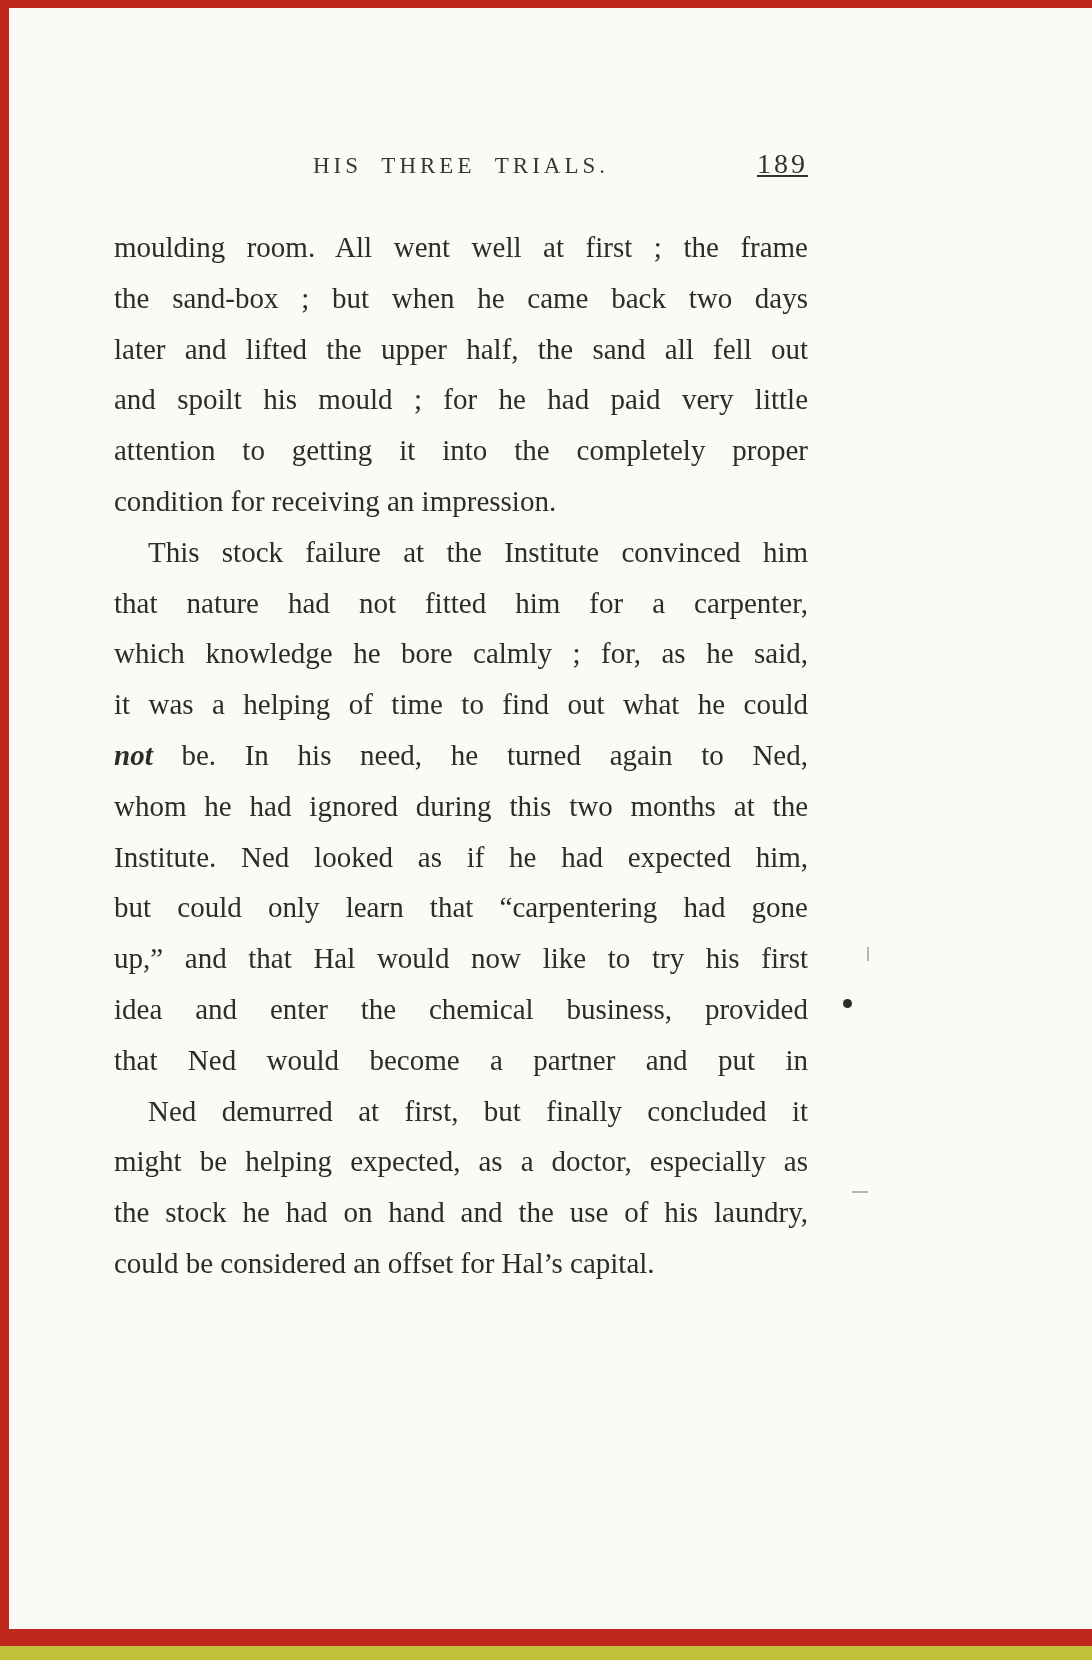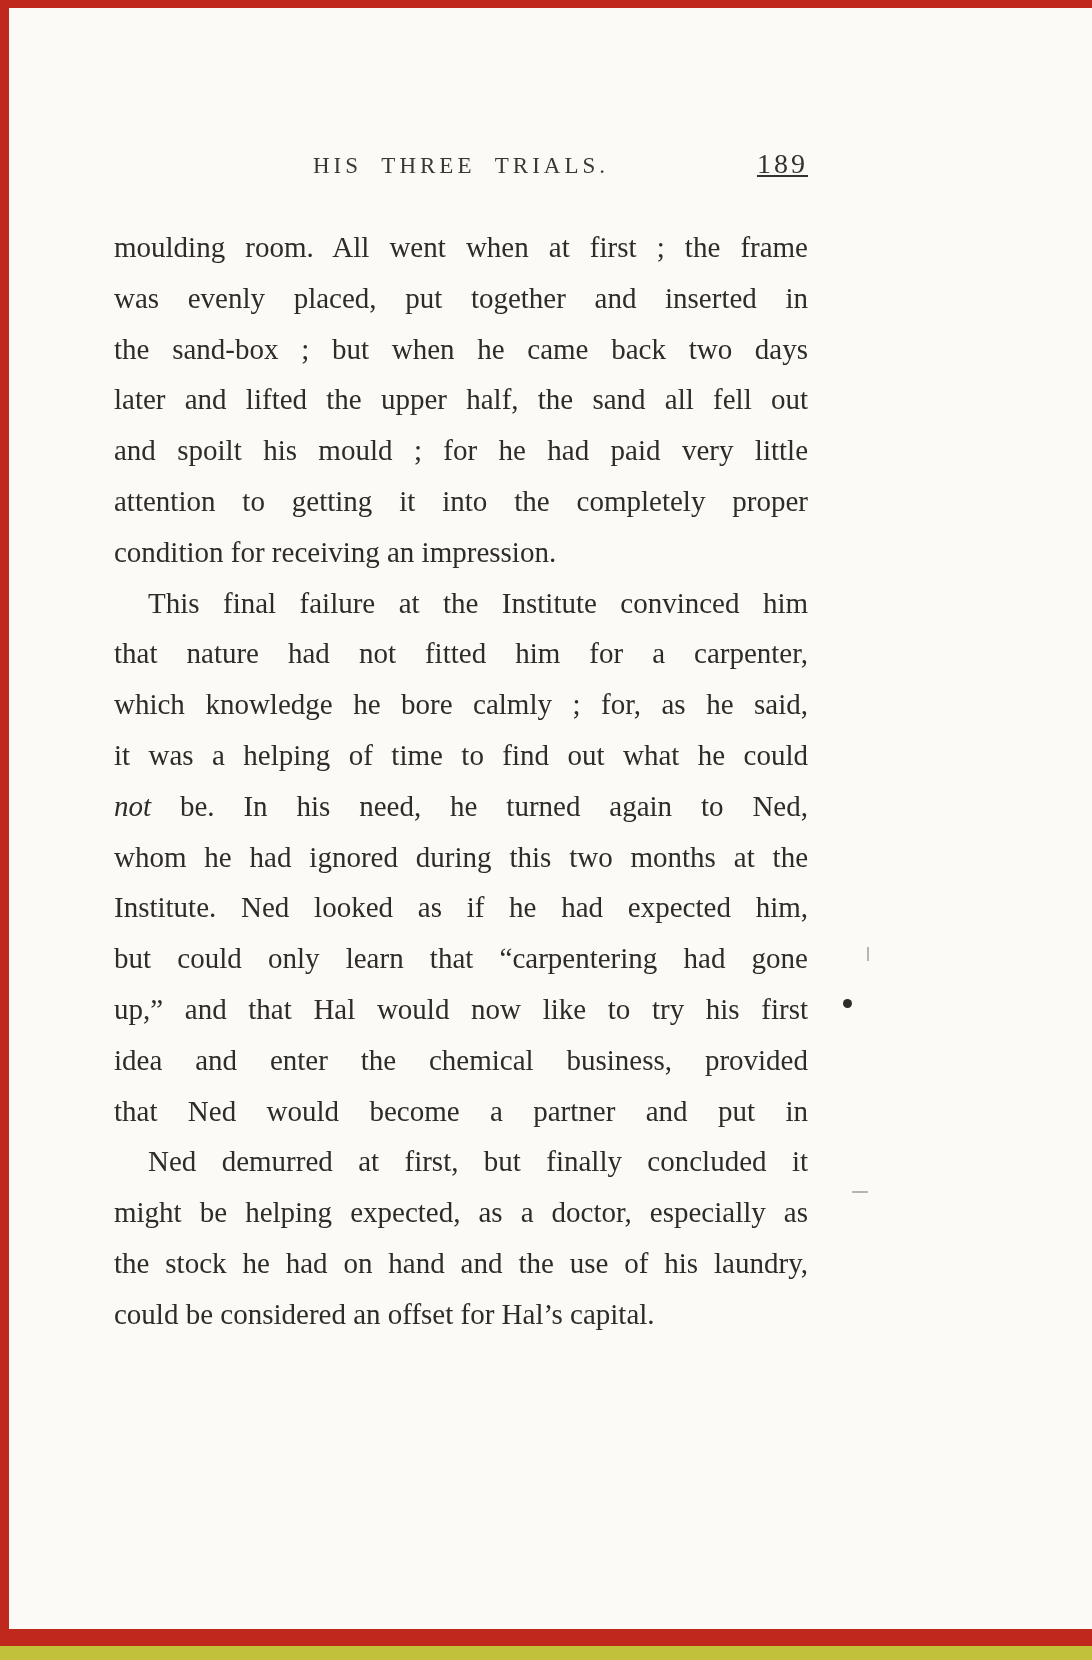--- a/index.html
+++ b/index.html
@@ -54,21 +54,21 @@
     margin-top: 42px;
     font-size: 29px;
     line-height: 50.8px;
   }
   .line {
     text-align: justify;
     text-align-last: justify;
   }
   .line.last { text-align-last: left; }
   .line.first-indent { text-indent: 34px; }
-  .em { font-style: italic; }
+  .em { font-style: italic; font-weight: bold; }
 
   
   .ink-dot {
     position: absolute;
     left: 843px; top: 999px;
     width: 9px; height: 9px;
     border-radius: 50%;
     background: #2e2c28;
   }
   .speck-v {
@@ -95,30 +95,29 @@
   <div class="edge-bottom-yellow"></div>
 
   <div class="text-block">
     <div class="page-header">
       <span></span>
       <span class="running-title">HIS THREE TRIALS.</span>
       <span class="page-number">189</span>
     </div>
     <div class="body-text">
         <div>
-          <div class="line"><span>moulding room.  All went when at first ;  the frame</span></div>
-          <div class="line"><span>was evenly placed, put together and inserted in</span></div>
+          <div class="line"><span>moulding room.  All went well at first ;  the frame</span></div>
           <div class="line"><span>the sand-box ;  but when he came back two days</span></div>
           <div class="line"><span>later and lifted the upper half, the sand all fell out</span></div>
           <div class="line"><span>and spoilt his mould ;  for he had paid very little</span></div>
           <div class="line"><span>attention to getting it into the completely proper</span></div>
           <div class="line last"><span>condition for receiving an impression.</span></div>
         </div>
         <div>
-          <div class="line first-indent"><span>This final failure at the Institute convinced him</span></div>
+          <div class="line first-indent"><span>This stock failure at the Institute convinced him</span></div>
           <div class="line"><span>that nature had not fitted him for a carpenter,</span></div>
           <div class="line"><span>which knowledge he bore calmly ; for, as he said,</span></div>
           <div class="line"><span>it was a helping of time to find out what he could</span></div>
           <div class="line"><span></span><span class="em">not</span><span> be.  In his need, he turned again to Ned,</span></div>
           <div class="line"><span>whom he had ignored during this two months at the</span></div>
           <div class="line"><span>Institute.  Ned looked as if he had expected him,</span></div>
           <div class="line"><span>but could only learn that “carpentering had gone</span></div>
           <div class="line"><span>up,” and that Hal would now like to try his first</span></div>
           <div class="line"><span>idea and enter the chemical business, provided</span></div>
           <div class="line"><span>that Ned would become a partner and put in</span></div>

